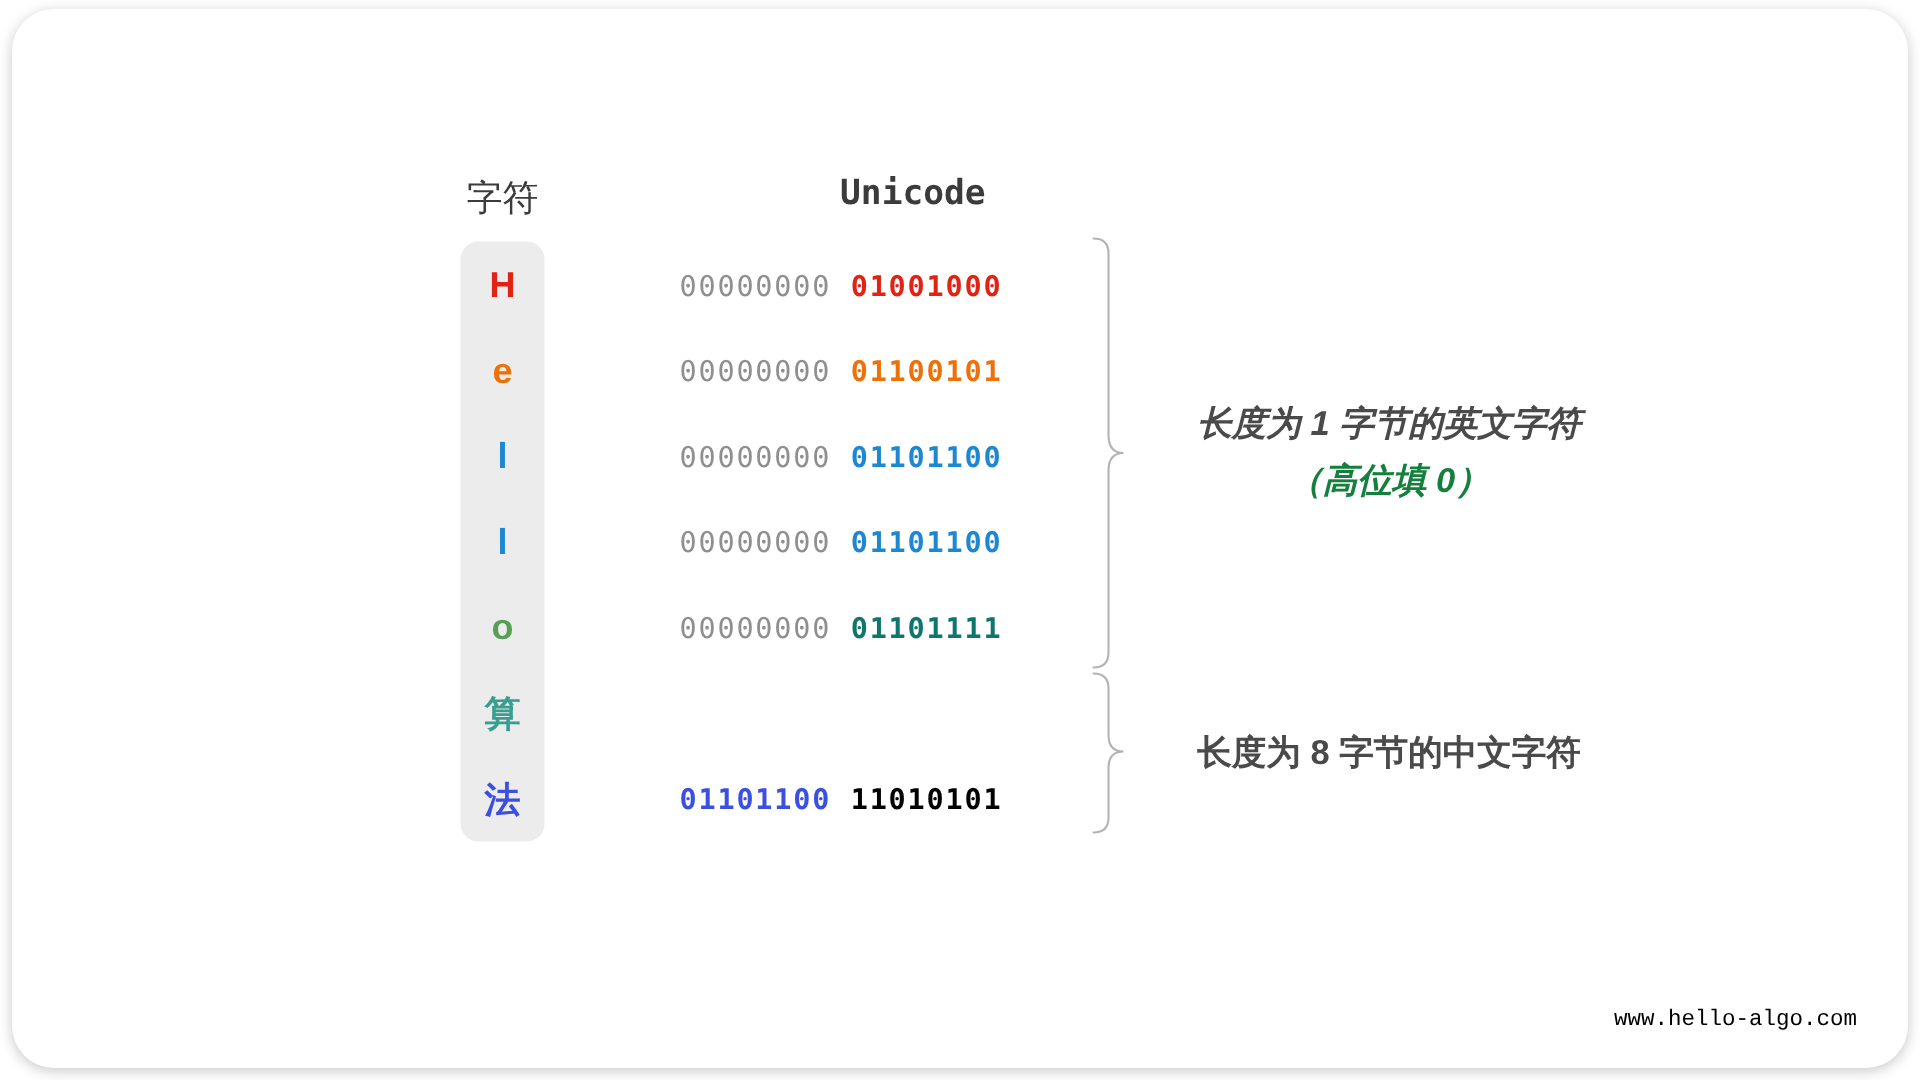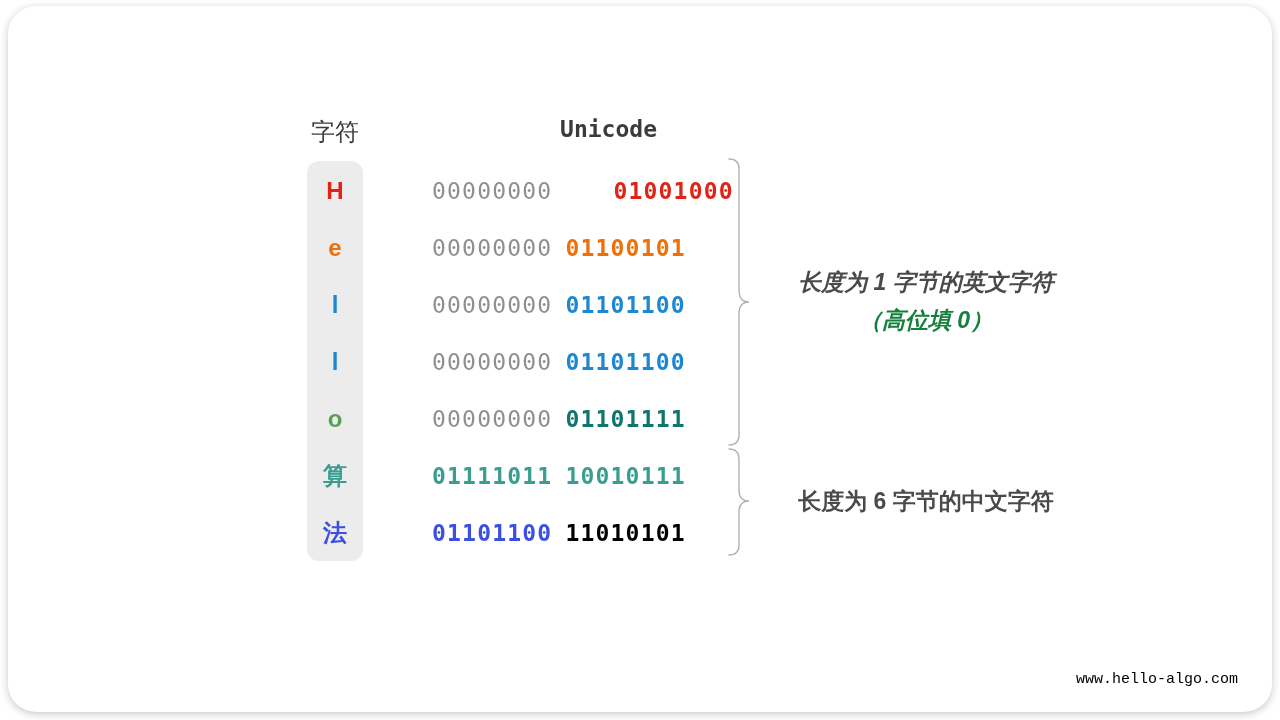--- a/index.html
+++ b/index.html
@@ -38,24 +38,24 @@
 
   .row {
     position: absolute; left: 0; width: 100%; height: 56px;
   }
   .row .char {
     position: absolute; left: 307px; width: 56px; top: 0; height: 56px;
     display: flex; align-items: center; justify-content: center;
     font-size: 24px; font-weight: bold;
   }
   .row .bytes {
-    position: absolute; left: 432px; top: 0; height: 56px;
+    position: absolute; left: 453px; top: 0; height: 56px;
     display: flex; align-items: center;
     font-family: "DejaVu Sans Mono", monospace;
-    font-size: 23px; letter-spacing: 1.2px;
+    font-size: 19px; letter-spacing: 1.2px;
     white-space: pre;
   }
   .row .byte { display: inline-block; }
   .row .b1 { margin-right: 13px; }
   .row .b1.gray { font-weight: 400; }
   .row .b1.colored, .row .b2 { font-weight: bold; }
 
   .brace { position: absolute; }
   .brace path {
     fill: none; stroke: #b3b3b3; stroke-width: 1.4;
@@ -87,21 +87,21 @@
 
   <div class="col-header-char">字符</div>
 
   <div class="col-header-unicode">Unicode</div>
 
   <div class="char-col-bg"></div>
 
   <div id="rows">
   <div class="row" style="top: 163px;">
     <span class="char" style="color: rgb(224, 35, 21);">H</span>
-    <span class="bytes"><span class="byte b1 gray" style="color: rgb(143, 143, 143);">00000000</span><span class="byte b2" style="color: rgb(224, 35, 21); margin-left: 48px;">01001000</span></span>
+    <span class="bytes"><span class="byte b1 gray" style="color: rgb(143, 143, 143);">00000000</span><span class="byte b2" style="color: rgb(224, 35, 21);">01001000</span></span>
   </div>
 
   <div class="row" style="top: 220px;">
     <span class="char" style="color: rgb(238, 112, 8);">e</span>
     <span class="bytes"><span class="byte b1 gray" style="color: rgb(143, 143, 143);">00000000</span><span class="byte b2" style="color: rgb(238, 112, 8);">01100101</span></span>
   </div>
 
   <div class="row" style="top: 277px;">
     <span class="char" style="color: rgb(29, 135, 210);">l</span>
     <span class="bytes"><span class="byte b1 gray" style="color: rgb(143, 143, 143);">00000000</span><span class="byte b2" style="color: rgb(29, 135, 210);">01101100</span></span>
@@ -112,21 +112,20 @@
     <span class="bytes"><span class="byte b1 gray" style="color: rgb(143, 143, 143);">00000000</span><span class="byte b2" style="color: rgb(29, 135, 210);">01101100</span></span>
   </div>
 
   <div class="row" style="top: 391px;">
     <span class="char" style="color: rgb(85, 160, 85);">o</span>
     <span class="bytes"><span class="byte b1 gray" style="color: rgb(143, 143, 143);">00000000</span><span class="byte b2" style="color: #0f766e;">01101111</span></span>
   </div>
 
   <div class="row" style="top: 448px;">
     <span class="char" style="color: rgb(57, 158, 144);">算</span>
-    <span class="bytes"><span class="byte b1 colored" style="color: rgb(57, 158, 144);">01111011</span><span class="byte b2" style="color: rgb(57, 158, 144);">10010111</span></span>
   </div>
 
   <div class="row" style="top: 505px;">
     <span class="char" style="color: rgb(60, 80, 224);">法</span>
     <span class="bytes"><span class="byte b1 colored" style="color: rgb(60, 80, 224);">01101100</span><span class="byte b2" style="color: #000000;">11010101</span></span>
   </div>
 </div>
 
   <svg class="brace" style="left:722px; top:156px;" width="32" height="292" viewBox="0 0 32 292">
     <path d="M7,3 Q17,3 17,13 L17,134 Q17,146 27,146 Q17,146 17,158 L17,279 Q17,289 7,289"></path>
@@ -135,17 +134,17 @@
   <svg class="brace" style="left:722px; top:446px;" width="32" height="112" viewBox="0 0 32 112">
     <path d="M7,3 Q17,3 17,13 L17,44 Q17,55 27,55 Q17,55 17,66 L17,99 Q17,109 7,109"></path>
   </svg>
 
   <div class="annotation" style="top:268px;font-style:italic;">
     <div class="line1">长度为 1 字节的英文字符</div>
     <div class="line2">（高位填 0）</div>
   </div>
 
   <div class="annotation" style="top:487px;">
-    <div class="line1">长度为 6 字节的中文字符</div>
+    <div class="line1">长度为 8 字节的中文字符</div>
   </div>
 
   <div class="watermark">www.hello-algo.com</div>
 </div>
 
 </body></html>

